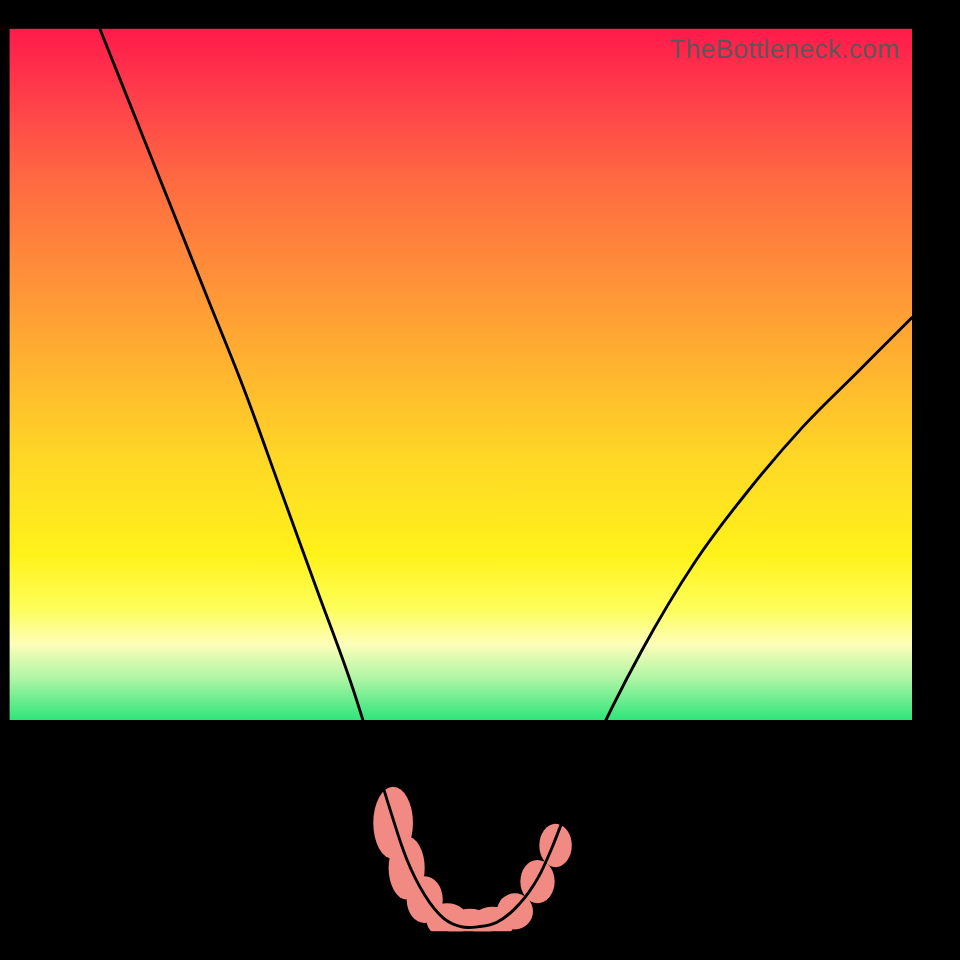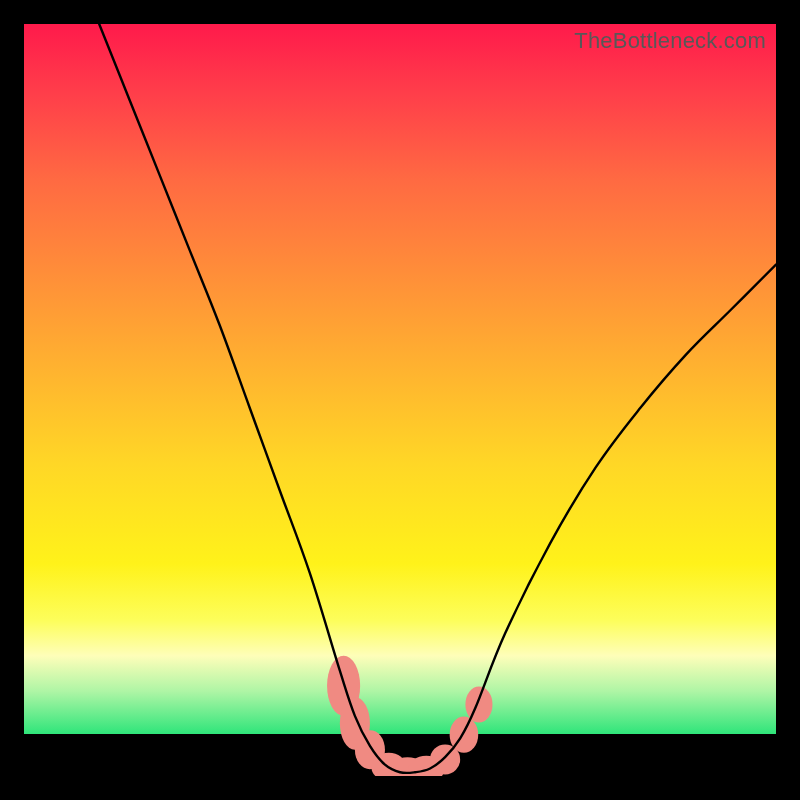--- a/index.html
+++ b/index.html
@@ -14,24 +14,24 @@
   .frame {
     position: absolute;
     left: 0;
     top: 0;
     width: 800px;
     height: 800px;
     background: #000;
   }
   .plot {
     position: absolute;
-    left: 24px;
+    left: 8px;
     top: 24px;
     width: 752px;
-    height: 710px;
+    height: 576px;
     background: linear-gradient(180deg,
       #ff1a4b 0%,
       #ff3f4a 10%,
       #ff6a42 22%,
       #ffa932 45%,
       #ffd726 62%,
       #fff21a 76%,
       #fdfe5b 84%,
       #fefeb9 89%,
       #aef5a5 94%,

